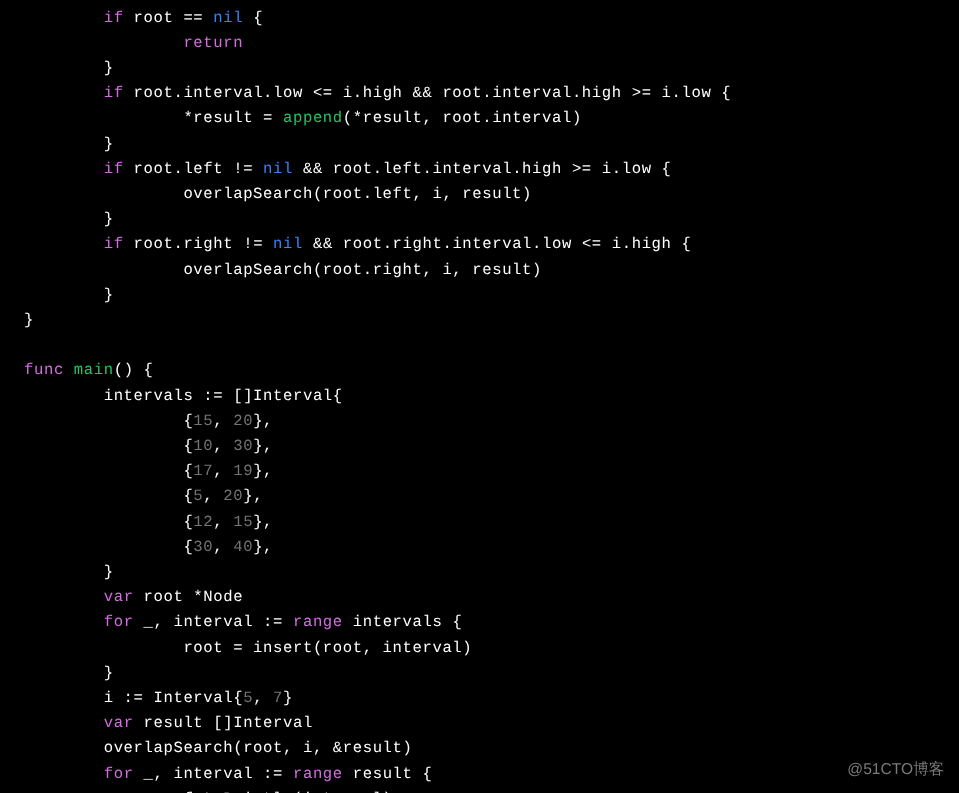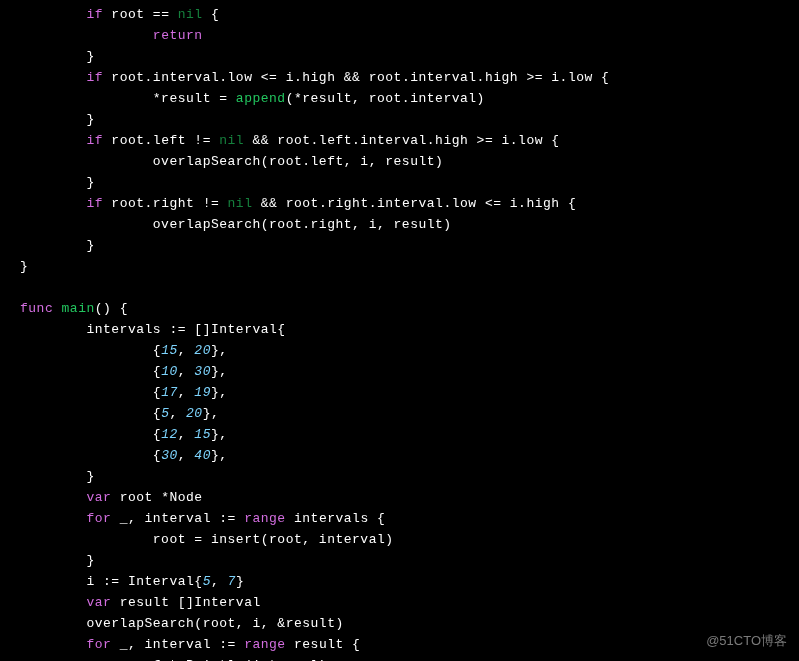--- a/index.html
+++ b/index.html
@@ -13,23 +13,23 @@
     font-size: 13px;
     line-height: 21px;
     color: #ffffff;
   }
   .code {
     padding: 4px 0 0 20px;
     white-space: pre;
     letter-spacing: 0.5px;
   }
   .kw   { color: #d36ee0; text-align: right; }   
-  .nil  { color: #15803d; }
+  .nil  { color: #3b82f6; }
   .fn   { color: #22c55e; }   
-  .num  { color: #7dd3fc; font-style: italic; }
+  .num  { color: #737373; }
   .watermark {
     position: absolute;
     right: 12px;
     bottom: 10px;
     color: #7a7a7a;
     font-family: sans-serif;
     font-size: 13px;
     letter-spacing: 0;
     text-align: center;
   }

